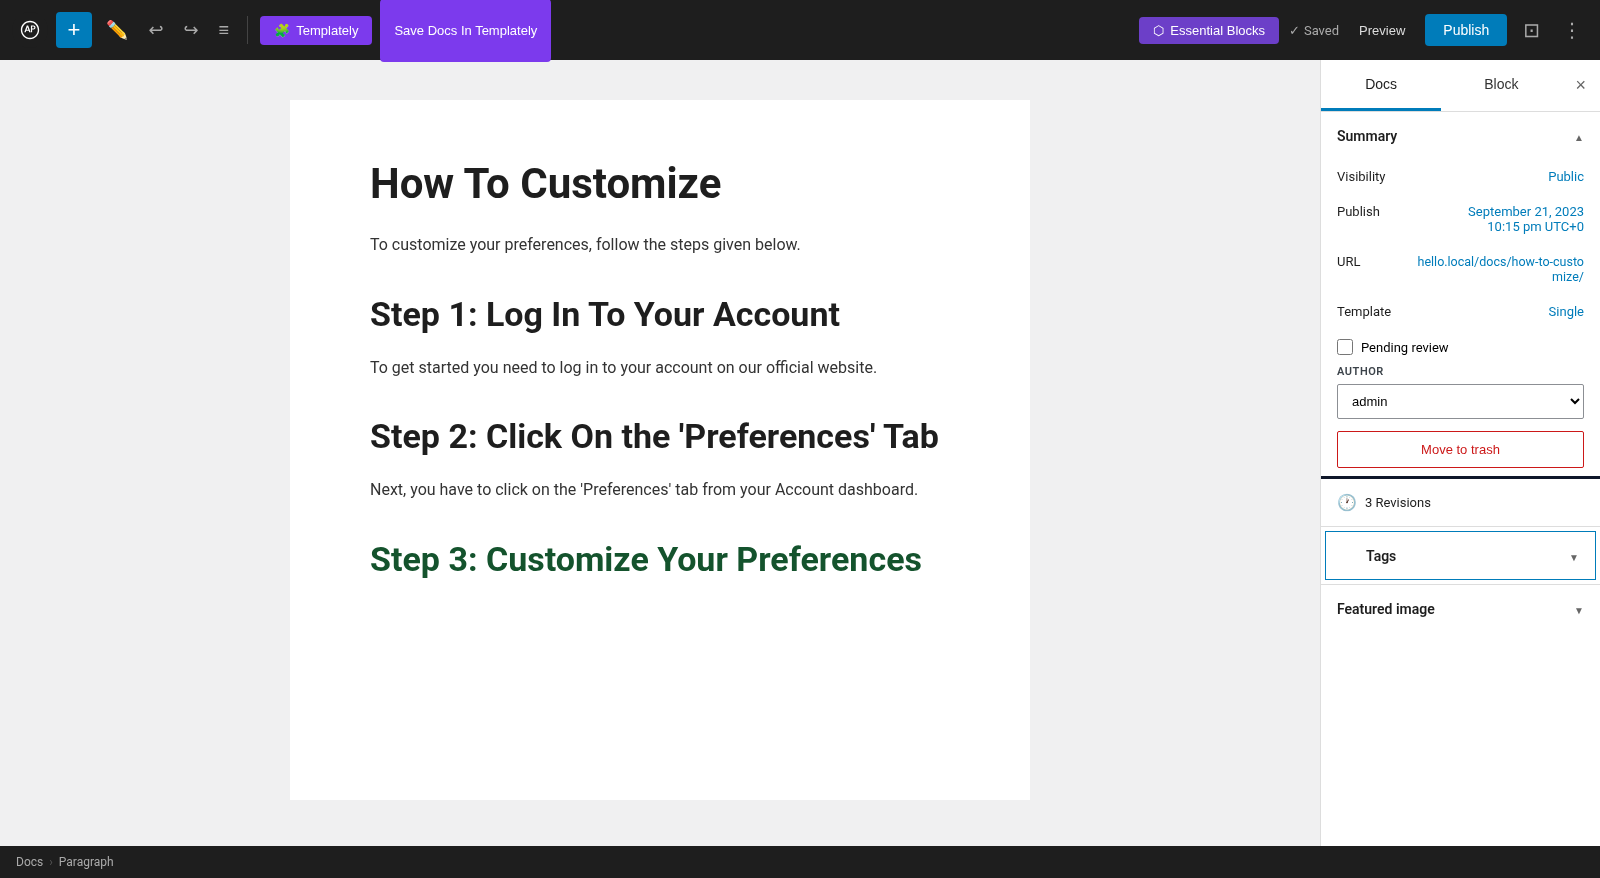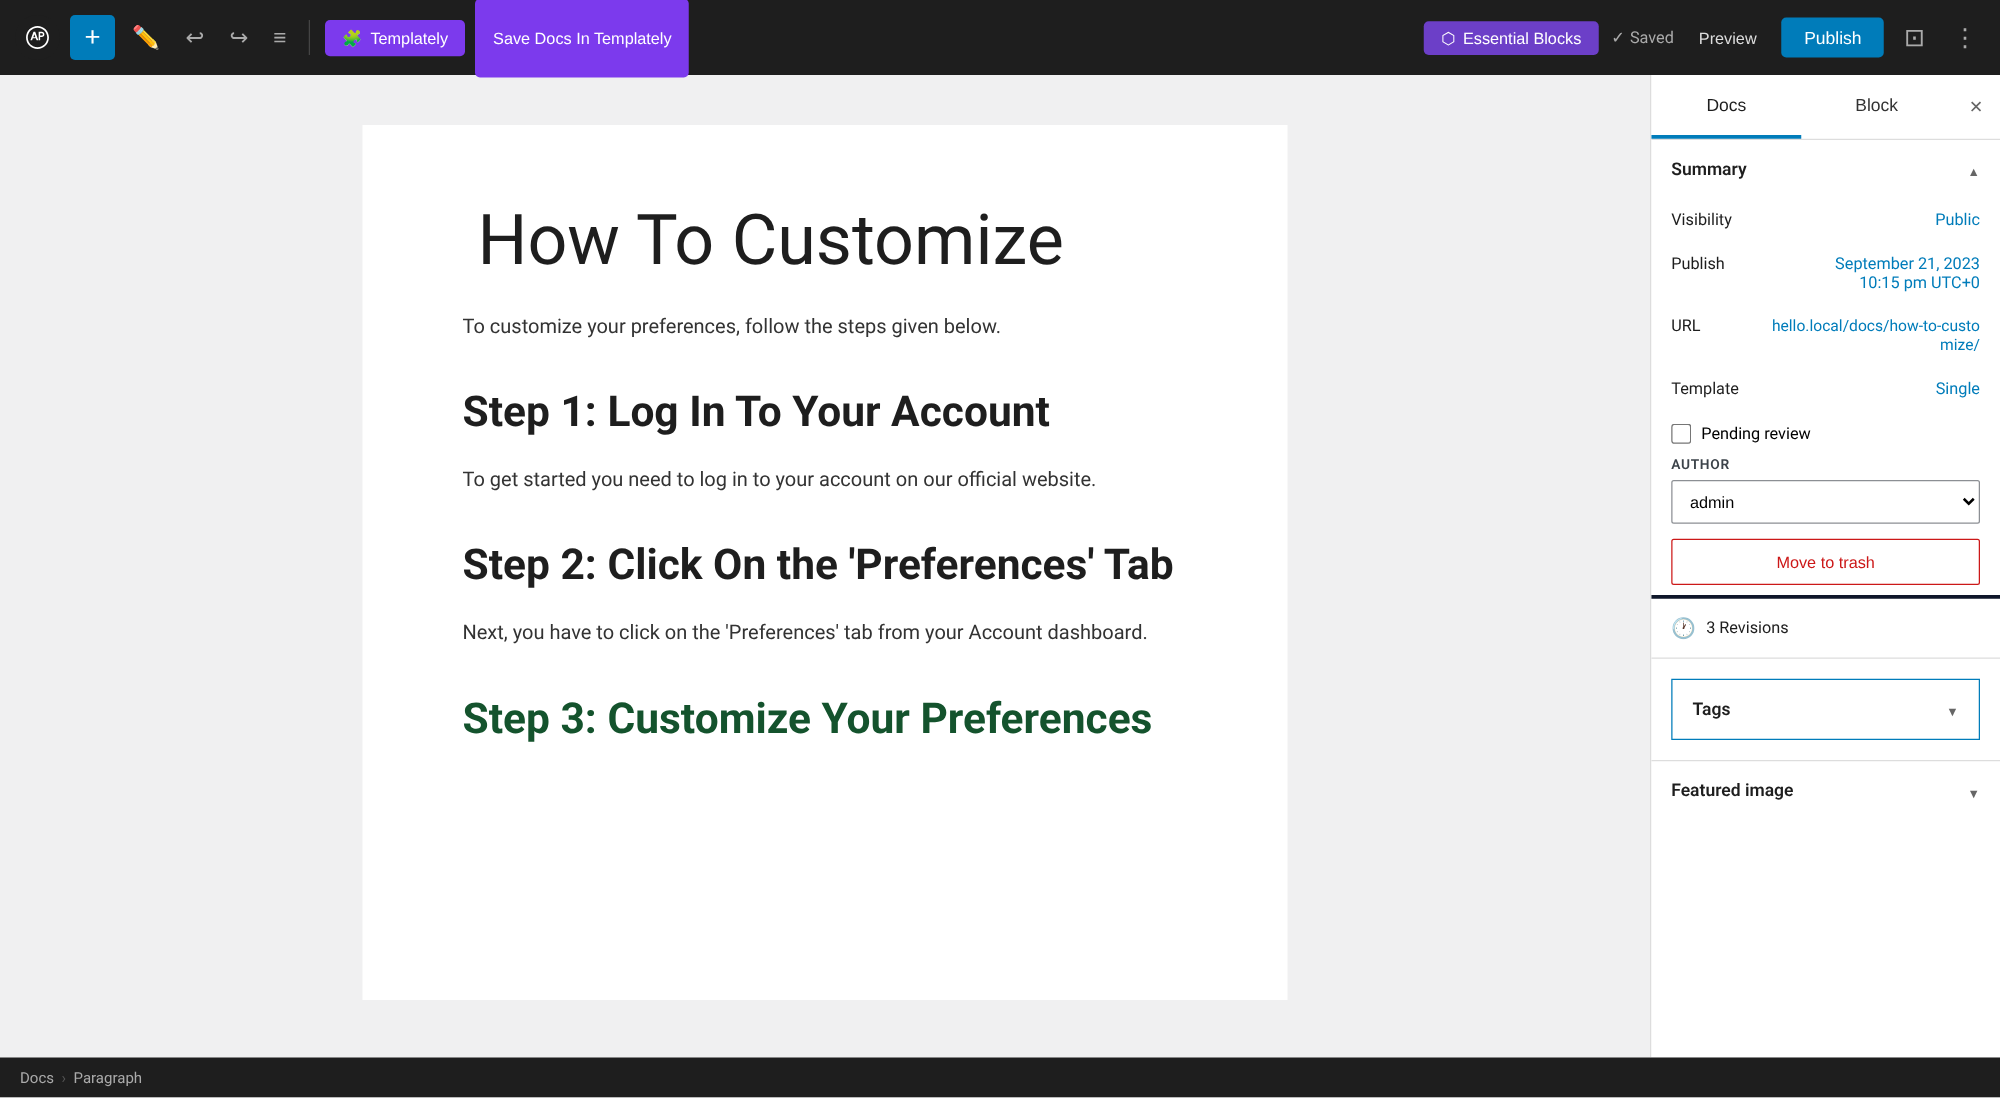--- a/index.html
+++ b/index.html
@@ -79,26 +79,25 @@
     }
     .editor-canvas {
       background: white;
       max-width: 740px;
       margin: 40px auto;
       padding: 60px 80px 100px;
       min-height: 700px;
       width: 100%;
     }
     .doc-title {
-      font-size: 56px;
-      font-weight: 400;
+      font-size: 42px;
+      font-weight: 700;
       color: #1e1e1e;
       margin-bottom: 24px;
       line-height: 1.15;
-      margin-left: 12px;
     }
     .doc-intro {
       font-size: 16px;
       color: #333;
       margin-bottom: 36px;
       line-height: 1.6;
     }
     .doc-h2 {
       font-size: 34px;
       font-weight: 700;
@@ -239,21 +238,22 @@
       padding: 14px 16px; cursor: pointer;
     }
     .add-category-link {
       color: #007cba; font-size: 13px; cursor: pointer; padding: 4px 16px 14px;
       display: block;
     }
 
     
     .tags-section {
       border: 1.5px solid #007cba;
-      margin: 16px;
+      margin: 4px;
+      padding-left: 24px;
     }
     .tags-header {
       display: flex; align-items: center; justify-content: space-between;
       padding: 14px 16px; cursor: pointer;
     }
 
     
     .featured-section { border-top: 1px solid #ddd; }
     .featured-header {
       display: flex; align-items: center; justify-content: space-between;

